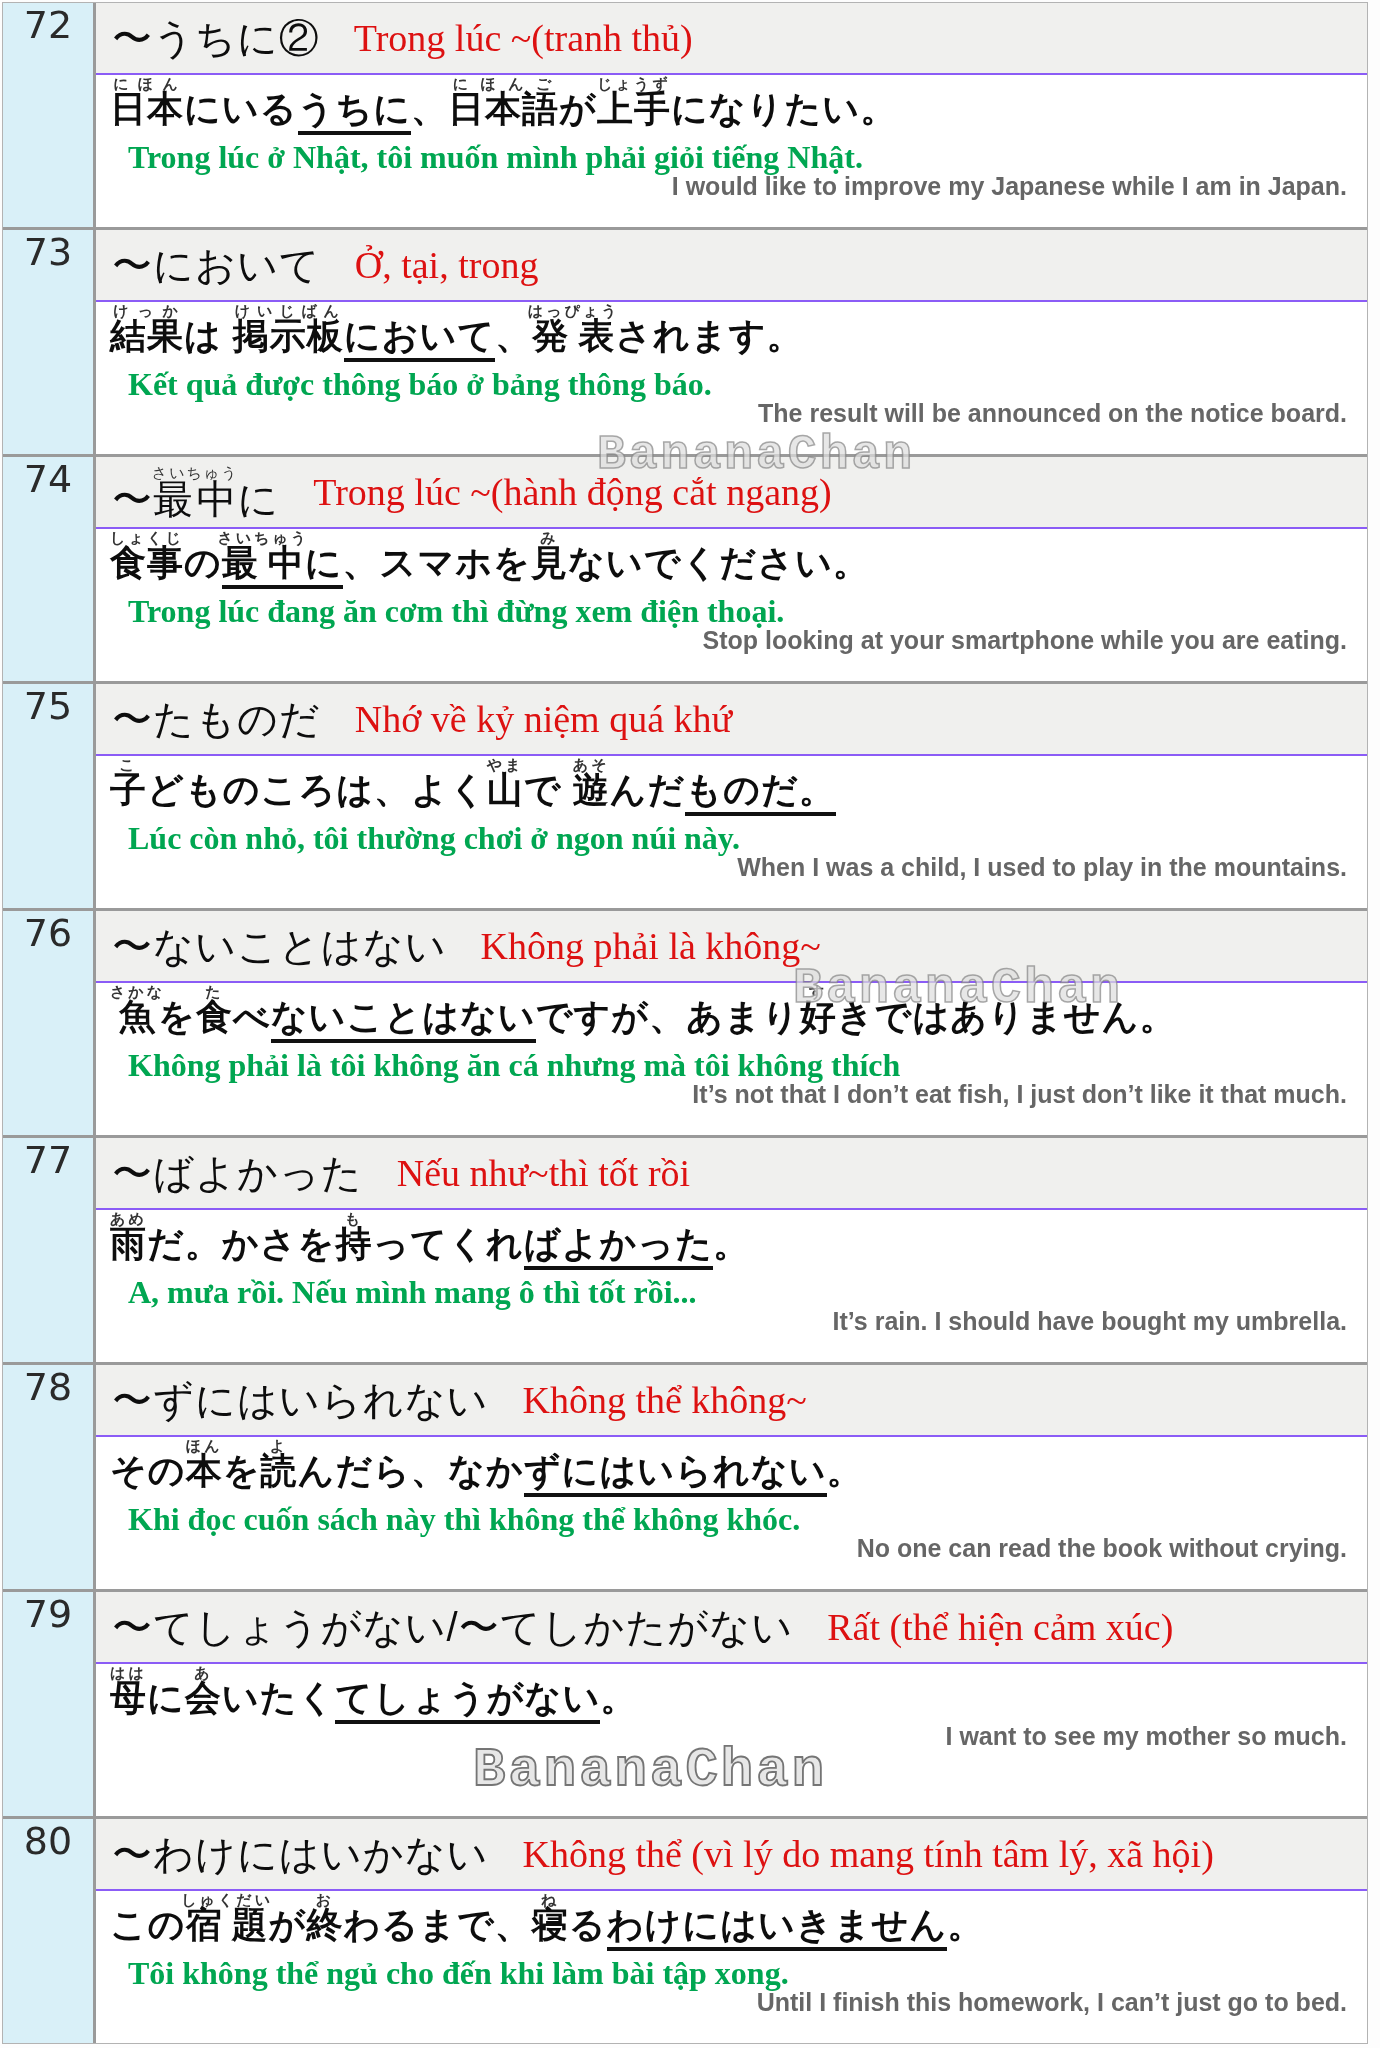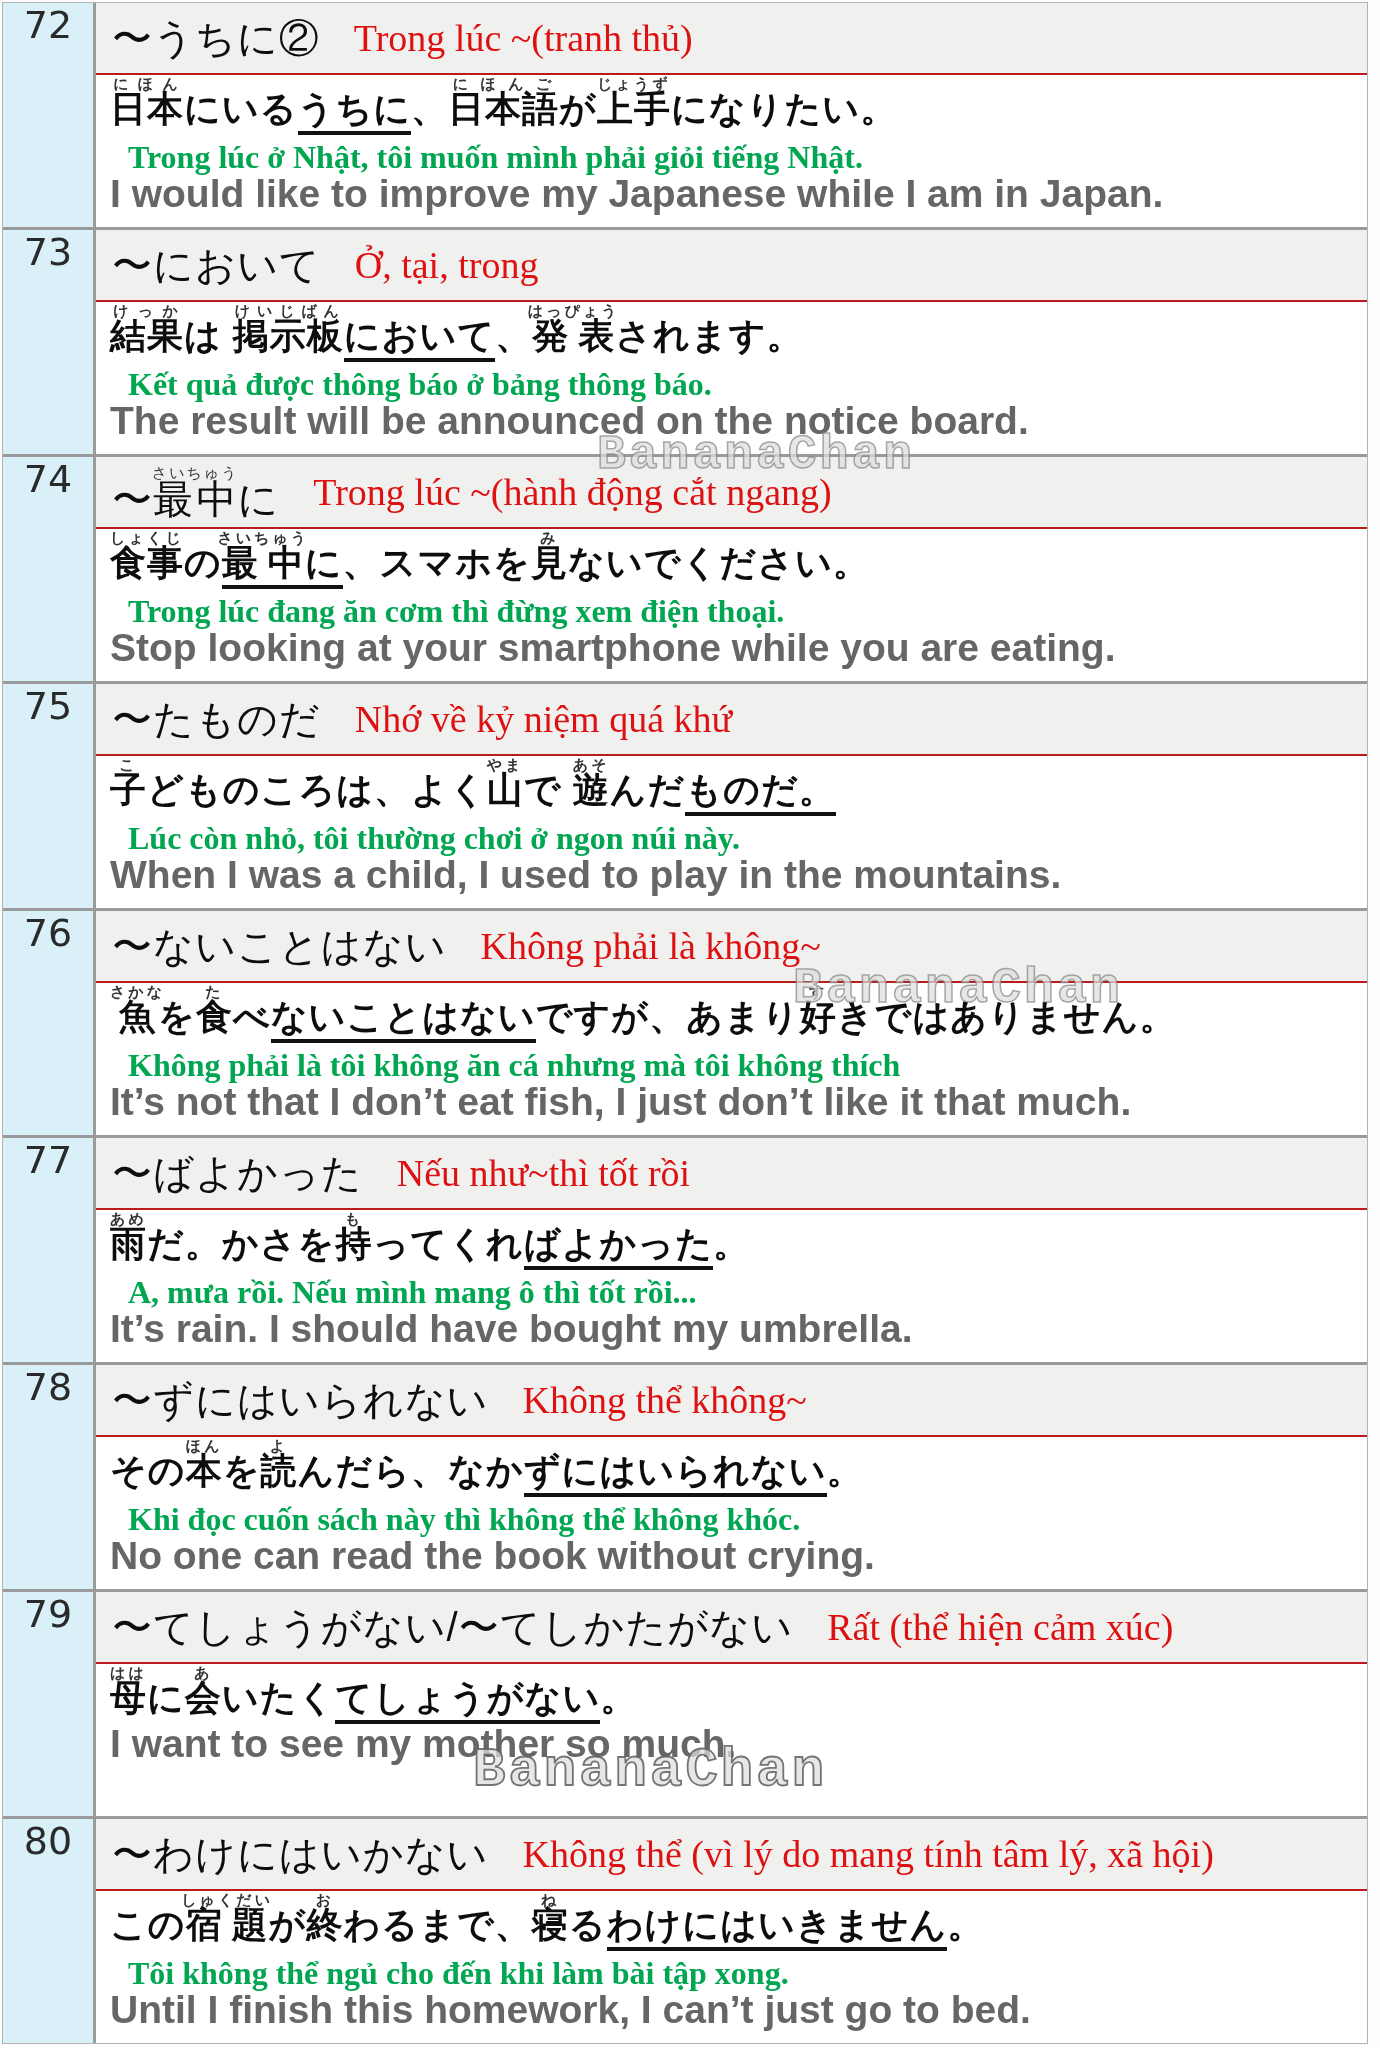--- a/index.html
+++ b/index.html
@@ -12,36 +12,36 @@
   .entry{flex:1;display:flex;border-bottom:3px solid #9a9a9a;min-height:0;}
   .entry:last-child{border-bottom:none;}
   .numcol{
     width:93px;flex:0 0 93px;background:var(--cyan,#d9f0f8);
     border-right:3px solid #9a9a9a;
     text-align:center;box-sizing:border-box;
     font-size:38px;color:#2a2a2a;font-family:"DejaVu Sans",sans-serif;
   }
   .main{flex:1;display:flex;flex-direction:column;min-width:0;}
   .header{
-    height:70px;flex:0 0 70px;background:#f0f0ee;border-bottom:2px solid #b91c1c;
+    height:70px;flex:0 0 70px;background:#f0f0ee;border-bottom:2px solid #8b5cf6;
     display:flex;align-items:center;padding-left:16px;gap:34px;white-space:nowrap;
   }
   .grammar{font-size:40px;color:#0d0d0d;font-weight:500;letter-spacing:1px;line-height:1;}
   .grammar ruby rt{font-size:15px;color:#333;font-weight:400;letter-spacing:2px;}
   .meaning{font-size:38px;color:var(--red,#dd1111);font-family:"Liberation Serif",serif;line-height:1;}
   .content{flex:1;background:#fff;padding:2px 10px 0 14px;font-weight:bold;}
   .jp{font-size:36px;color:#0d0d0d;line-height:1.62;letter-spacing:1px;white-space:nowrap;}
   .jp ruby rt{font-size:15px;color:#333;letter-spacing:3px;}
   .u{border-bottom:4px solid #111;padding-bottom:2px;}
   .vi{
     font-size:32px;color:var(--green,#00a651);font-family:"Liberation Serif",serif;
     padding-left:18px;line-height:1.2;white-space:nowrap;
   }
   .en{
-    font-size:39px;color:var(--gray,#666);padding-right:10px;
+    font-size:25px;color:var(--gray,#666);text-align:right;padding-right:10px;
     margin-top:-6px;line-height:1.2;white-space:nowrap;
   }
   .watermark{
     position:absolute;z-index:5;pointer-events:none;
     font-family:Liberation Mono, monospace;font-weight:bold;letter-spacing:3px;
     color:rgba(255,255,255,0.55);
     -webkit-text-stroke:1.5px rgba(128,128,128,0.65);
     text-shadow:0 0 1px rgba(120,120,120,0.4);
   }
   #wm1{left:597px;top:428px;font-size:48px;}

